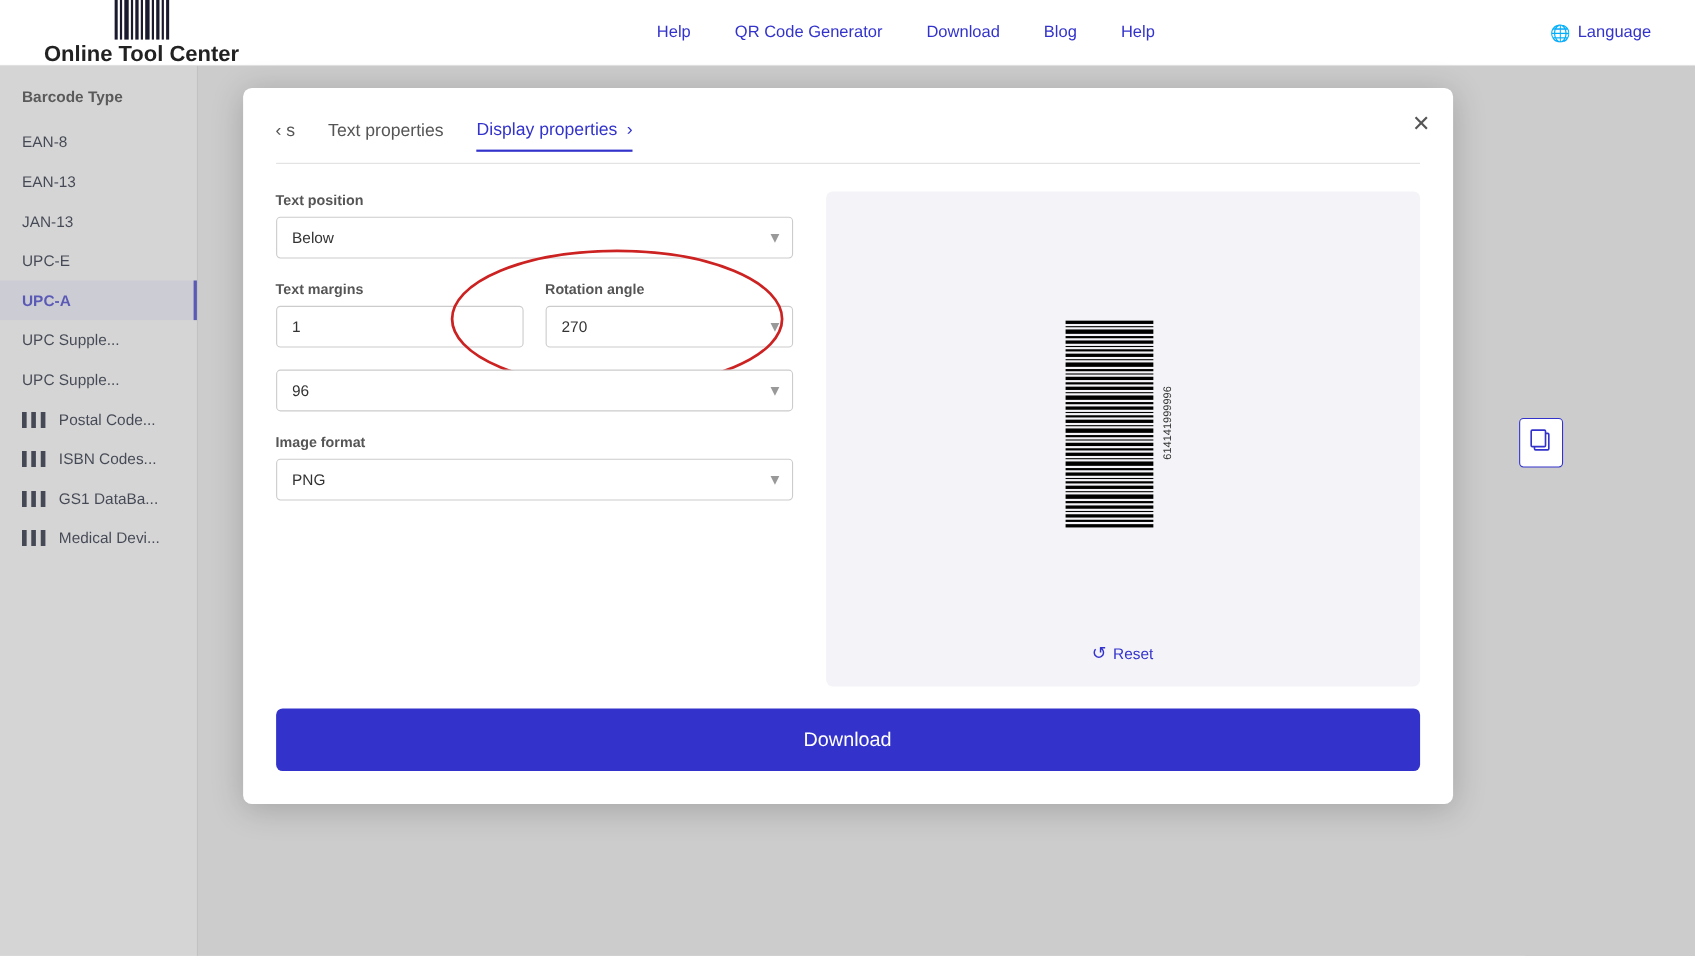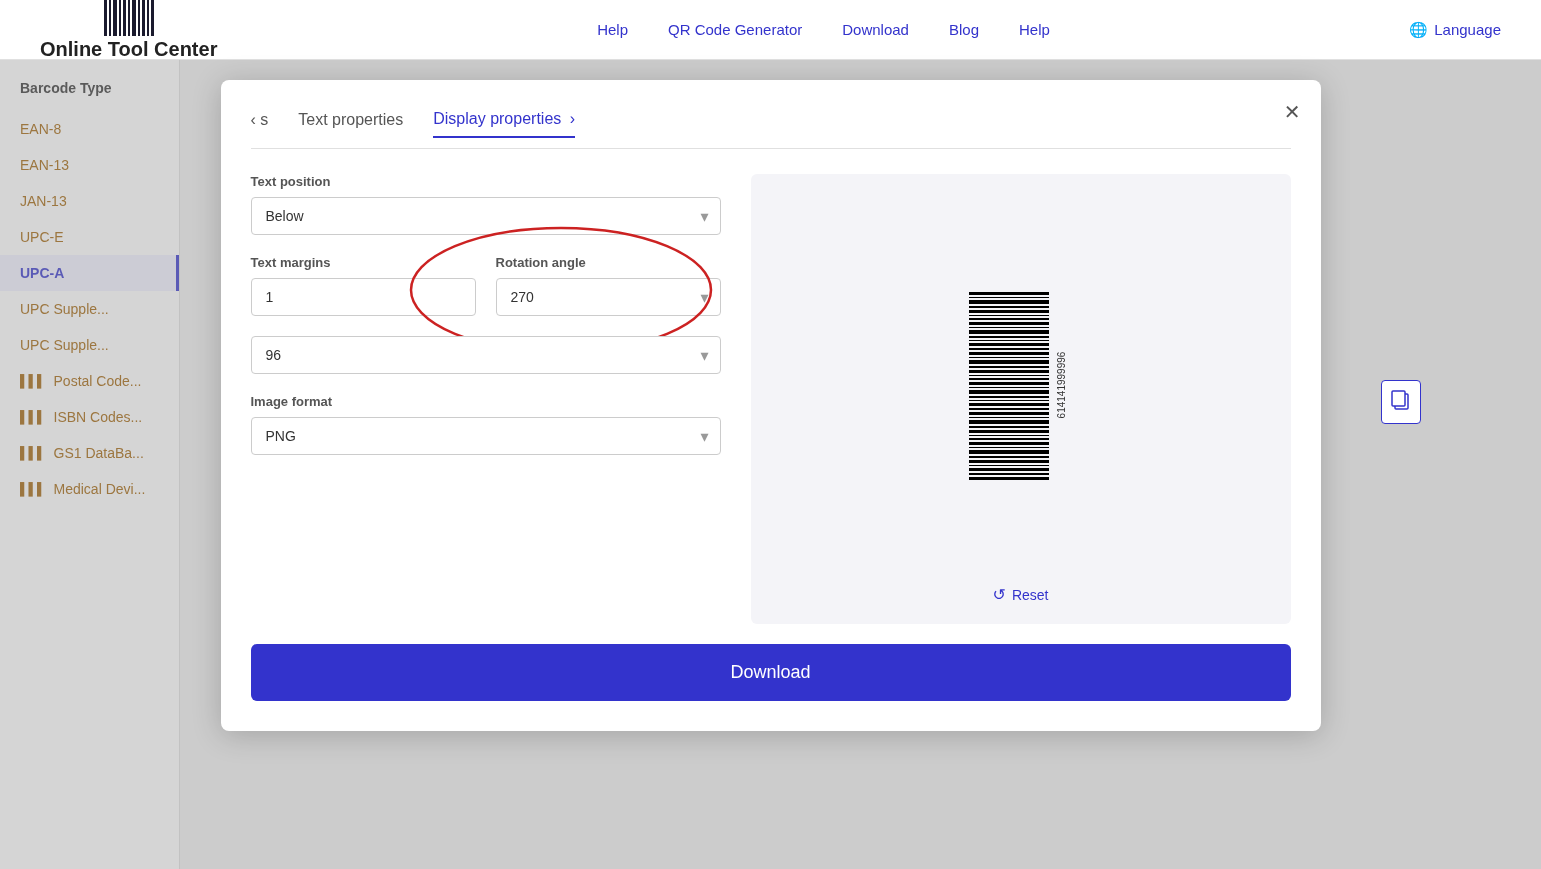--- a/index.html
+++ b/index.html
@@ -66,21 +66,21 @@
     }
     .sidebar-title {
       font-size: 14px;
       font-weight: bold;
       padding: 0 20px 15px;
       color: #333;
     }
     .sidebar-item {
       padding: 10px 20px;
       font-size: 14px;
-      color: #a16207;
+      color: #0f172a;
       cursor: pointer;
       display: flex;
       align-items: center;
       gap: 8px;
     }
     .sidebar-item.active {
       color: #3333cc;
       font-weight: bold;
       background: #f0f0ff;
       border-right: 3px solid #3333cc;

